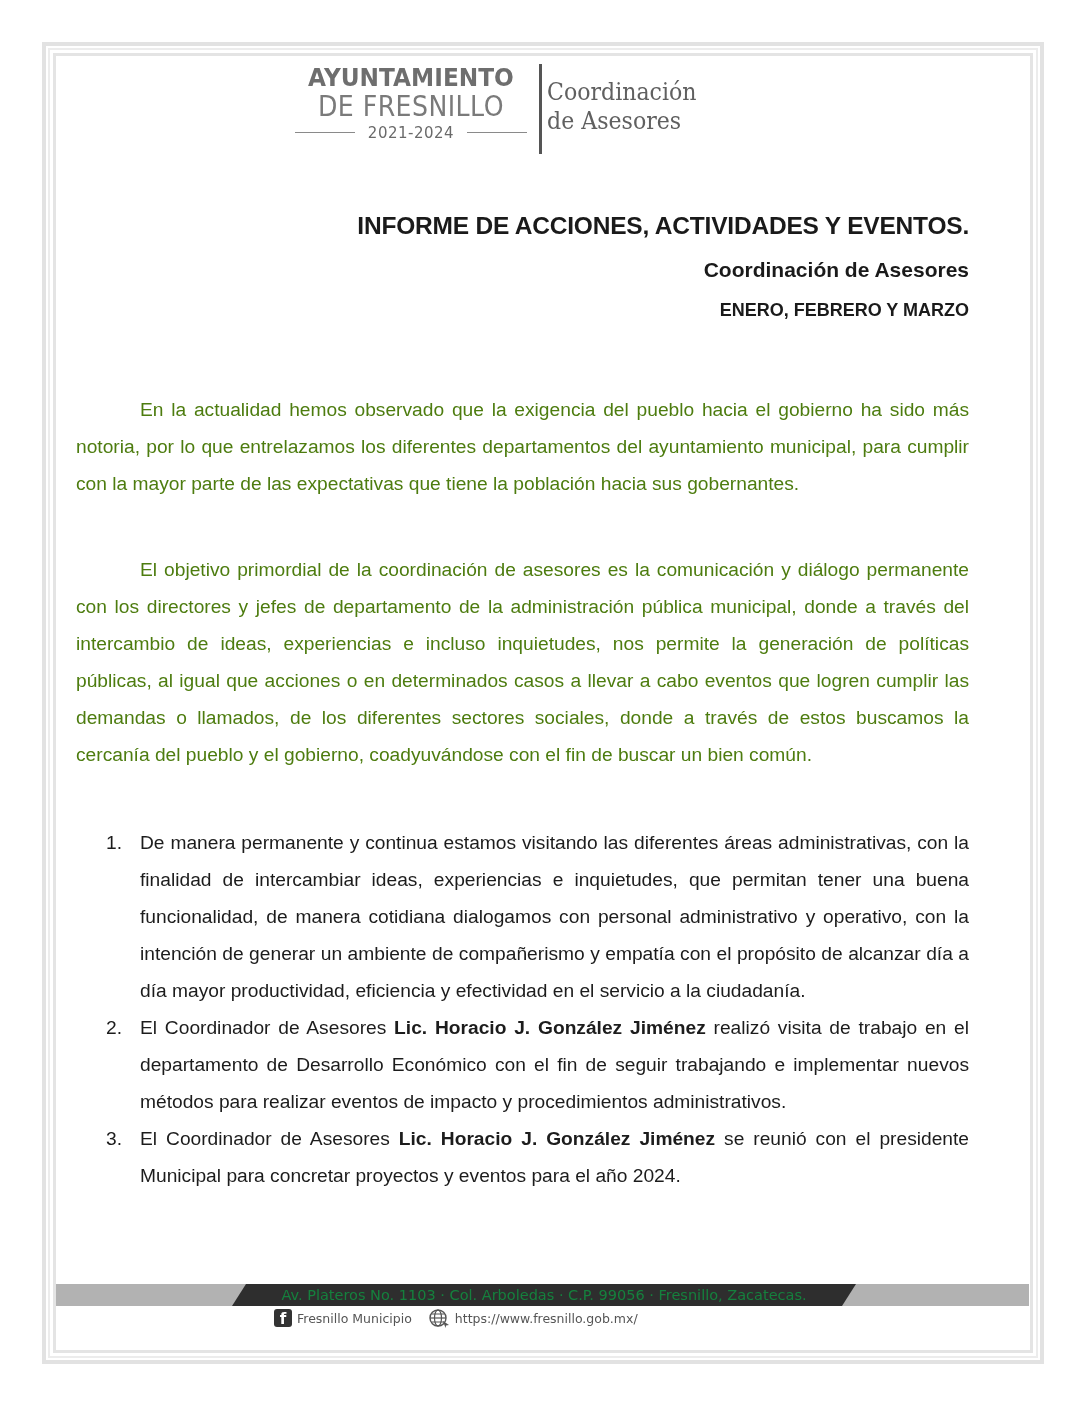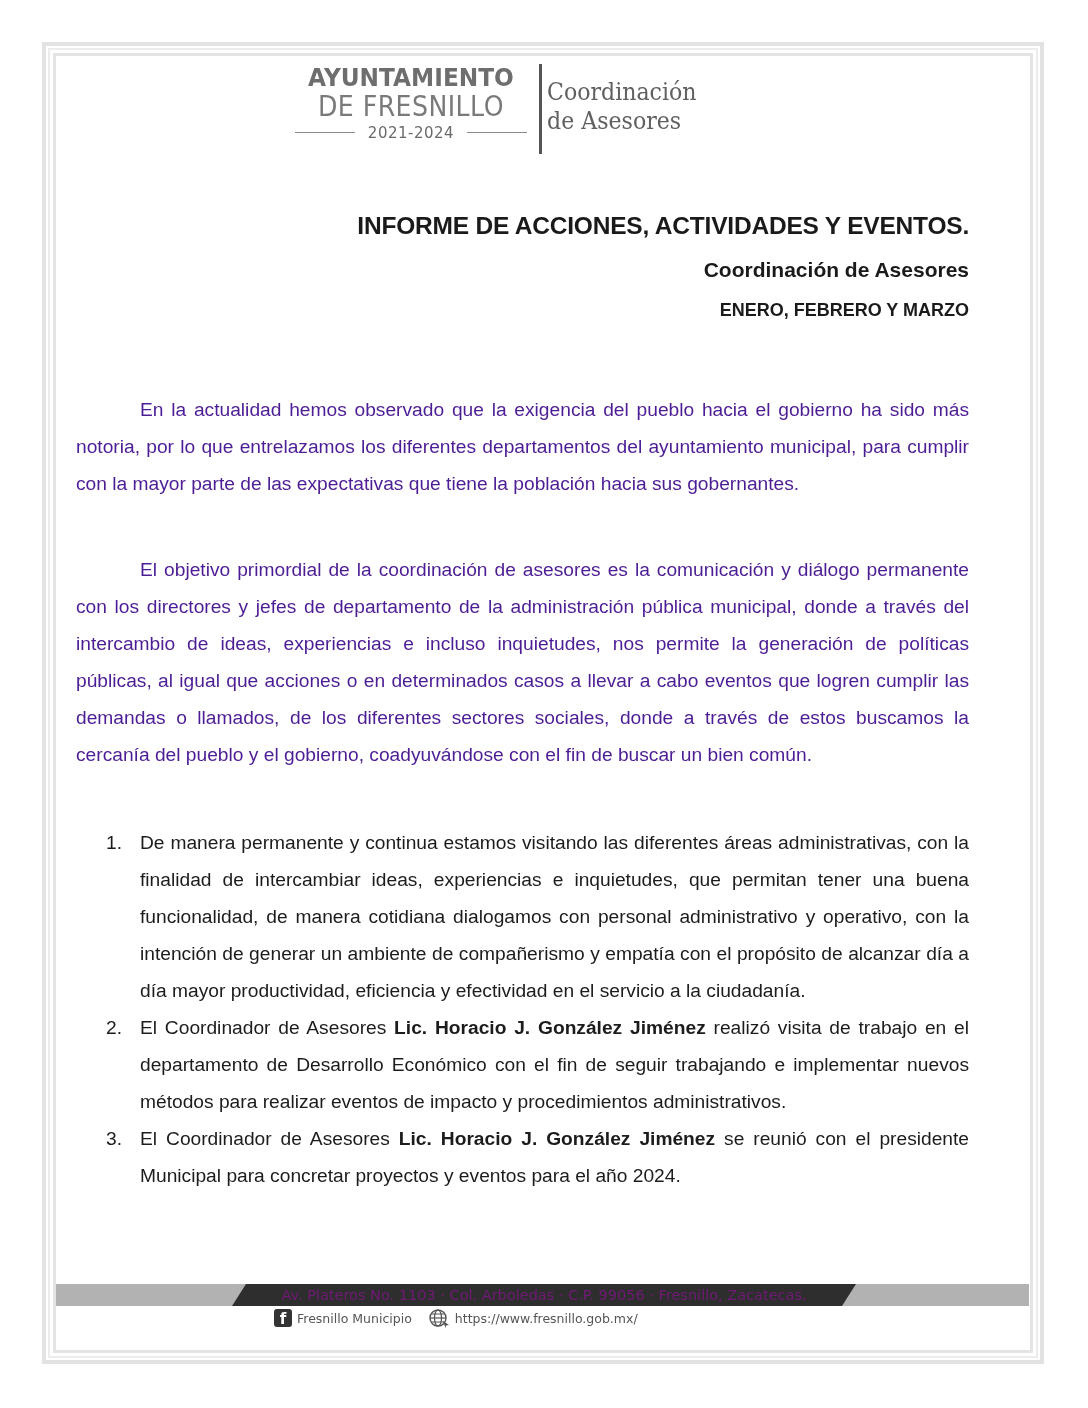--- a/index.html
+++ b/index.html
@@ -22,34 +22,34 @@
   .logo-divider { position: absolute; left: 246px; top: 0; width: 3px; height: 90px; background: #555; }
   .logo-right { position: absolute; left: 254px; top: 14px; font-family: "DejaVu Serif", serif; color: #606060; font-size: 24px; line-height: 29px; transform: scaleX(0.92); transform-origin: left; white-space: nowrap; }
 
   
   .title { position: absolute; left: 0; width: 969px; text-align: right; font-weight: bold; }
   .title-main { top: 212px; font-size: 24.5px; letter-spacing: -0.2px; }
   .title-sub { top: 258px; font-size: 21px; }
   .title-period { top: 300px; font-size: 18px; }
 
   
-  .body-text { position: absolute; left: 76px; width: 893px; font-size: 19.2px; line-height: 37px; text-align: justify; color: #4c1d95; }
+  .body-text { position: absolute; left: 76px; width: 893px; font-size: 19.2px; line-height: 37px; text-align: justify; color: #4d7c0f; }
   .p1 { top: 391px; }
   .p2 { top: 551px; }
   .para { margin: 0; text-indent: 64px; }
 
   .list { position: absolute; left: 76px; width: 893px; top: 824px; font-size: 19.2px; line-height: 37px; color: #1c1c1c; margin: 0; padding: 0; list-style: none; }
   .list-item { position: relative; padding-left: 64px; text-align: justify; }
   .list-num { position: absolute; left: 30px; top: 0; }
   .list-item b { font-weight: bold; }
 
   
   .footer-bar { position: absolute; left: 56px; top: 1284px; width: 973px; height: 22px; background: #b2b2b2; }
   .footer-dark { position: absolute; left: 232px; top: 1284px; width: 624px; height: 22px; background: #2e2e2e; clip-path: polygon(14px 0, 100% 0, calc(100% - 14px) 100%, 0 100%); }
-  .footer-address { position: absolute; left: 232px; top: 1284px; width: 624px; height: 22px; line-height: 22px; text-align: center; color: #701a75; font-family: "DejaVu Sans", sans-serif; font-size: 14.5px; white-space: nowrap; }
+  .footer-address { position: absolute; left: 232px; top: 1284px; width: 624px; height: 22px; line-height: 22px; text-align: center; color: #15803d; font-family: "DejaVu Sans", sans-serif; font-size: 14.5px; white-space: nowrap; }
   .footer-links { position: absolute; left: 274px; top: 1307px; height: 22px; display: flex; align-items: center; font-family: "DejaVu Sans", sans-serif; font-size: 12.5px; color: #555; white-space: nowrap; }
   .fb-icon { width: 18px; height: 18px; background: #333; border-radius: 3px; color: #fff; font-weight: bold; font-size: 15px; line-height: 20px; text-align: center; margin-right: 5px; font-family: "DejaVu Sans", sans-serif; }
   .globe-icon { width: 22px; height: 20px; margin-left: 16px; margin-right: 5px; }
 </style>
 </head>
 <body>
 
 <div class="frame-outer"></div>
 <div class="frame-mid"></div>
 <div class="frame-inner"></div>

